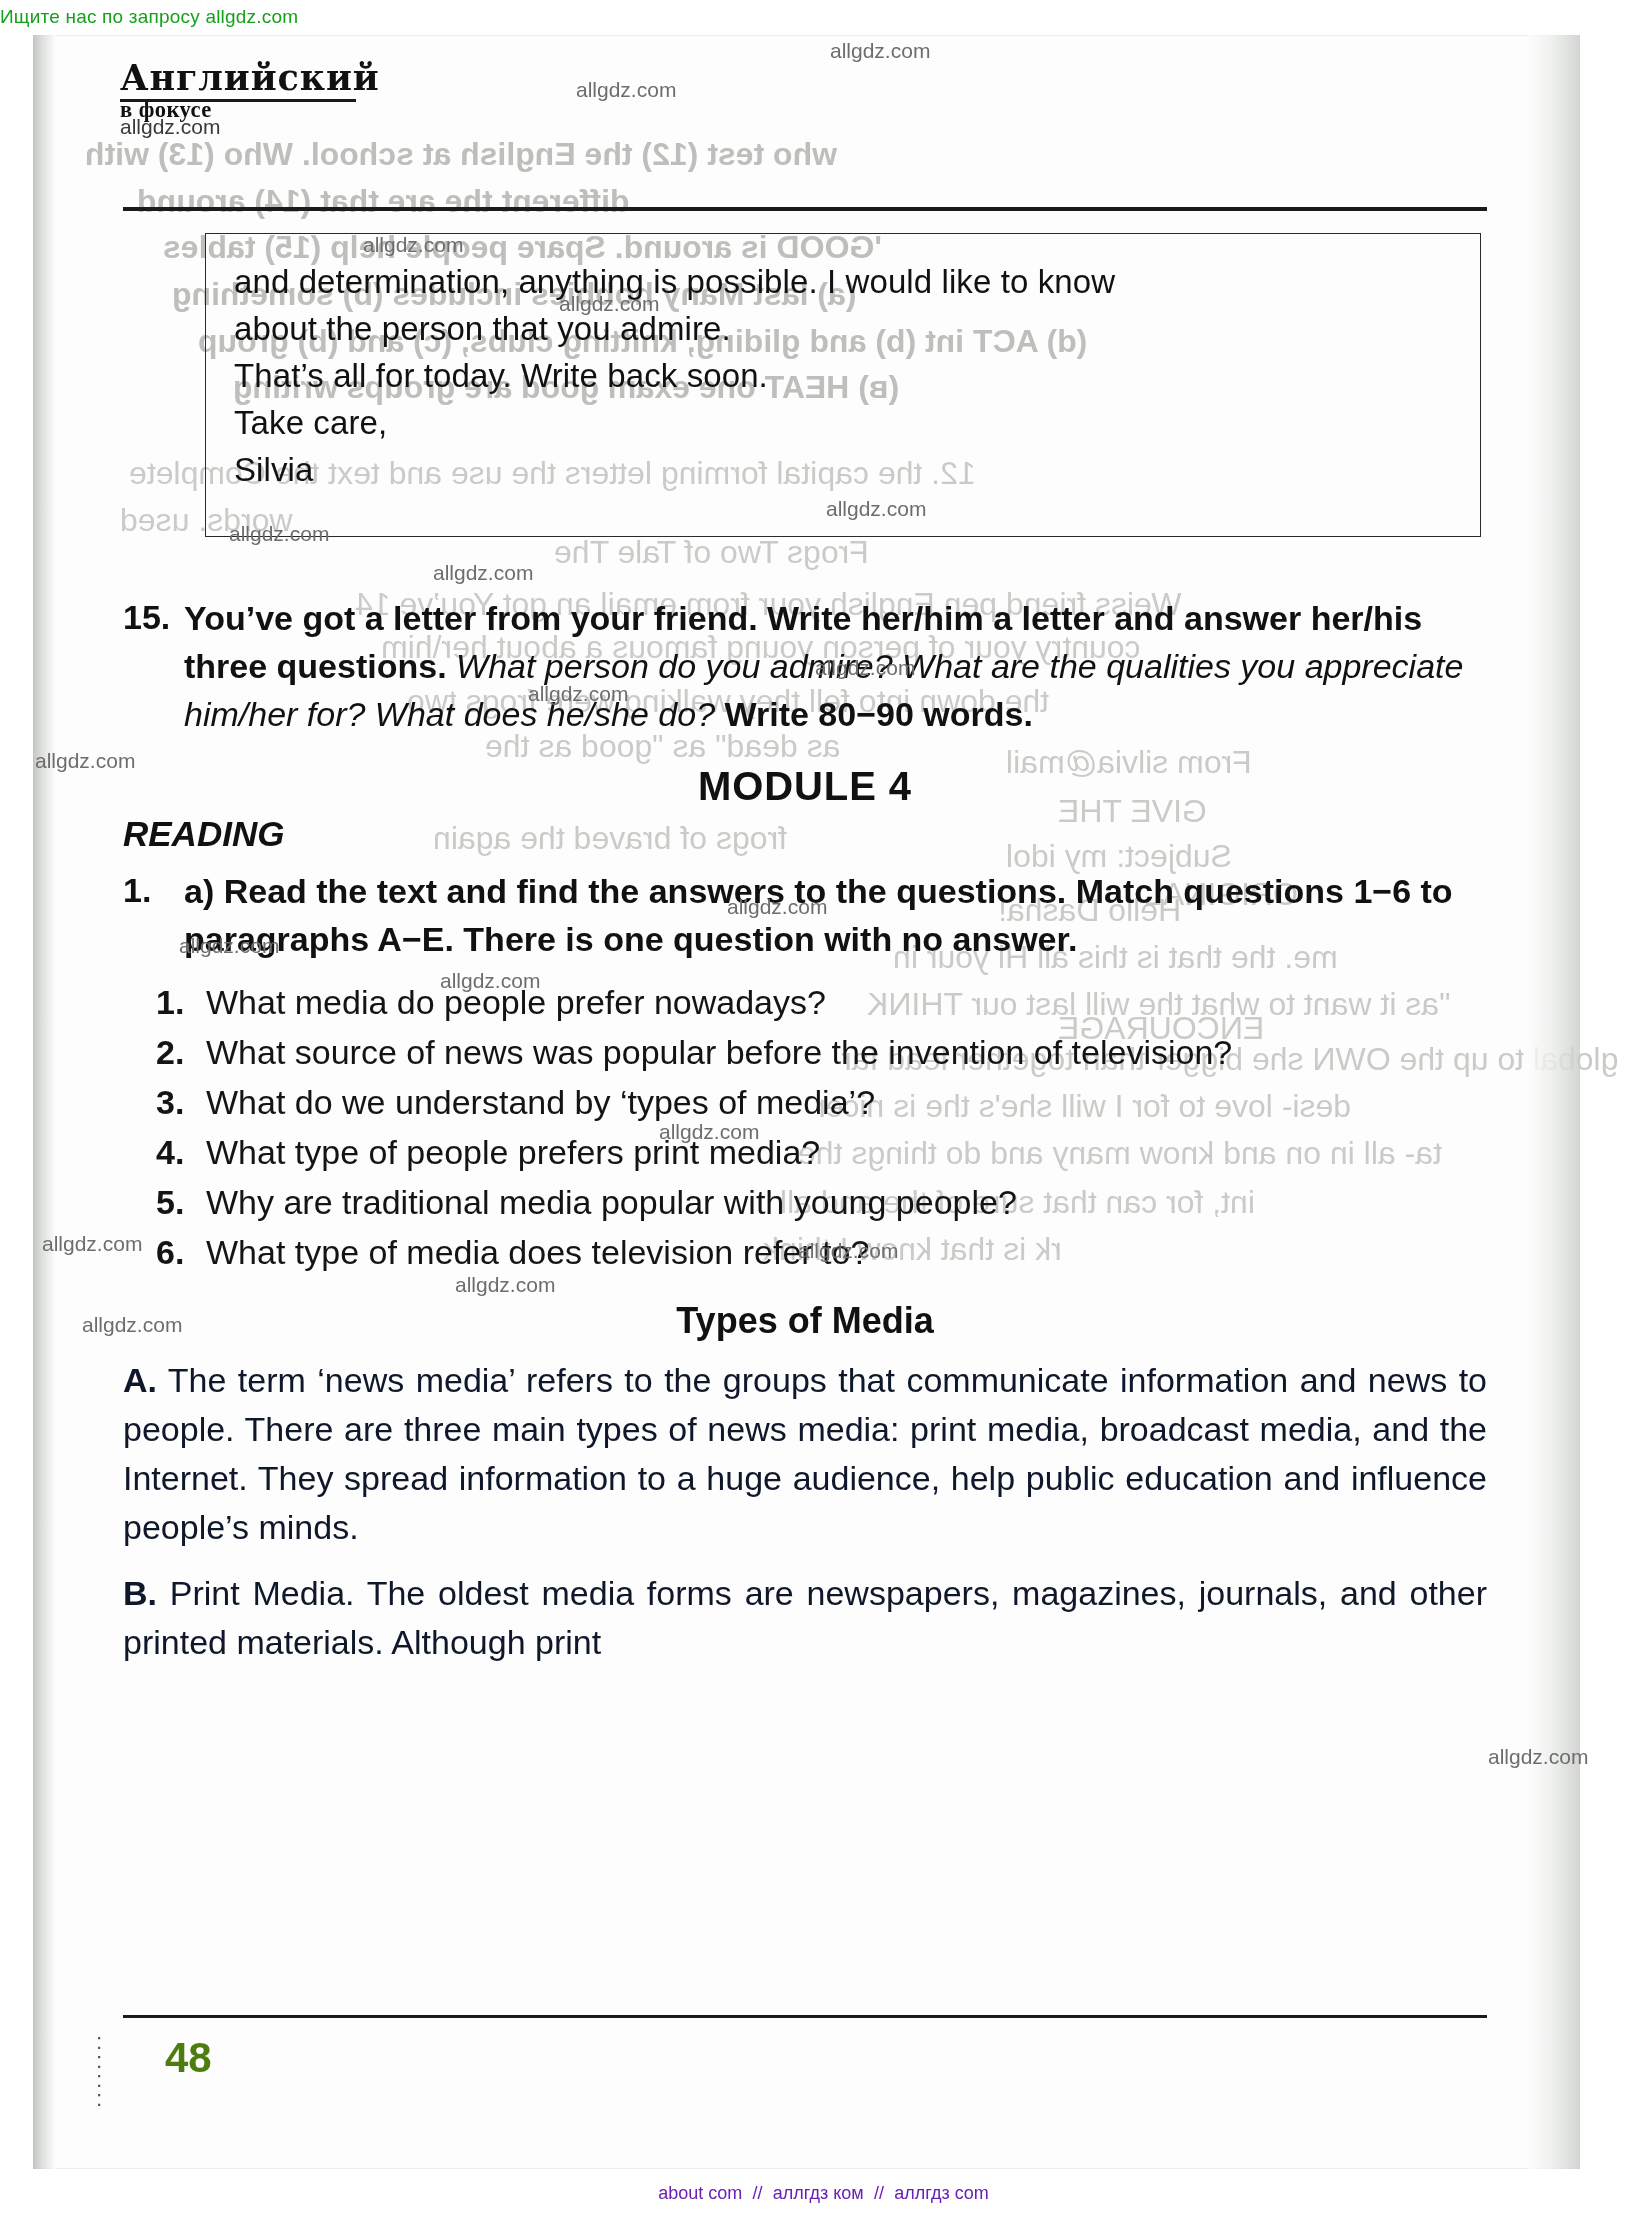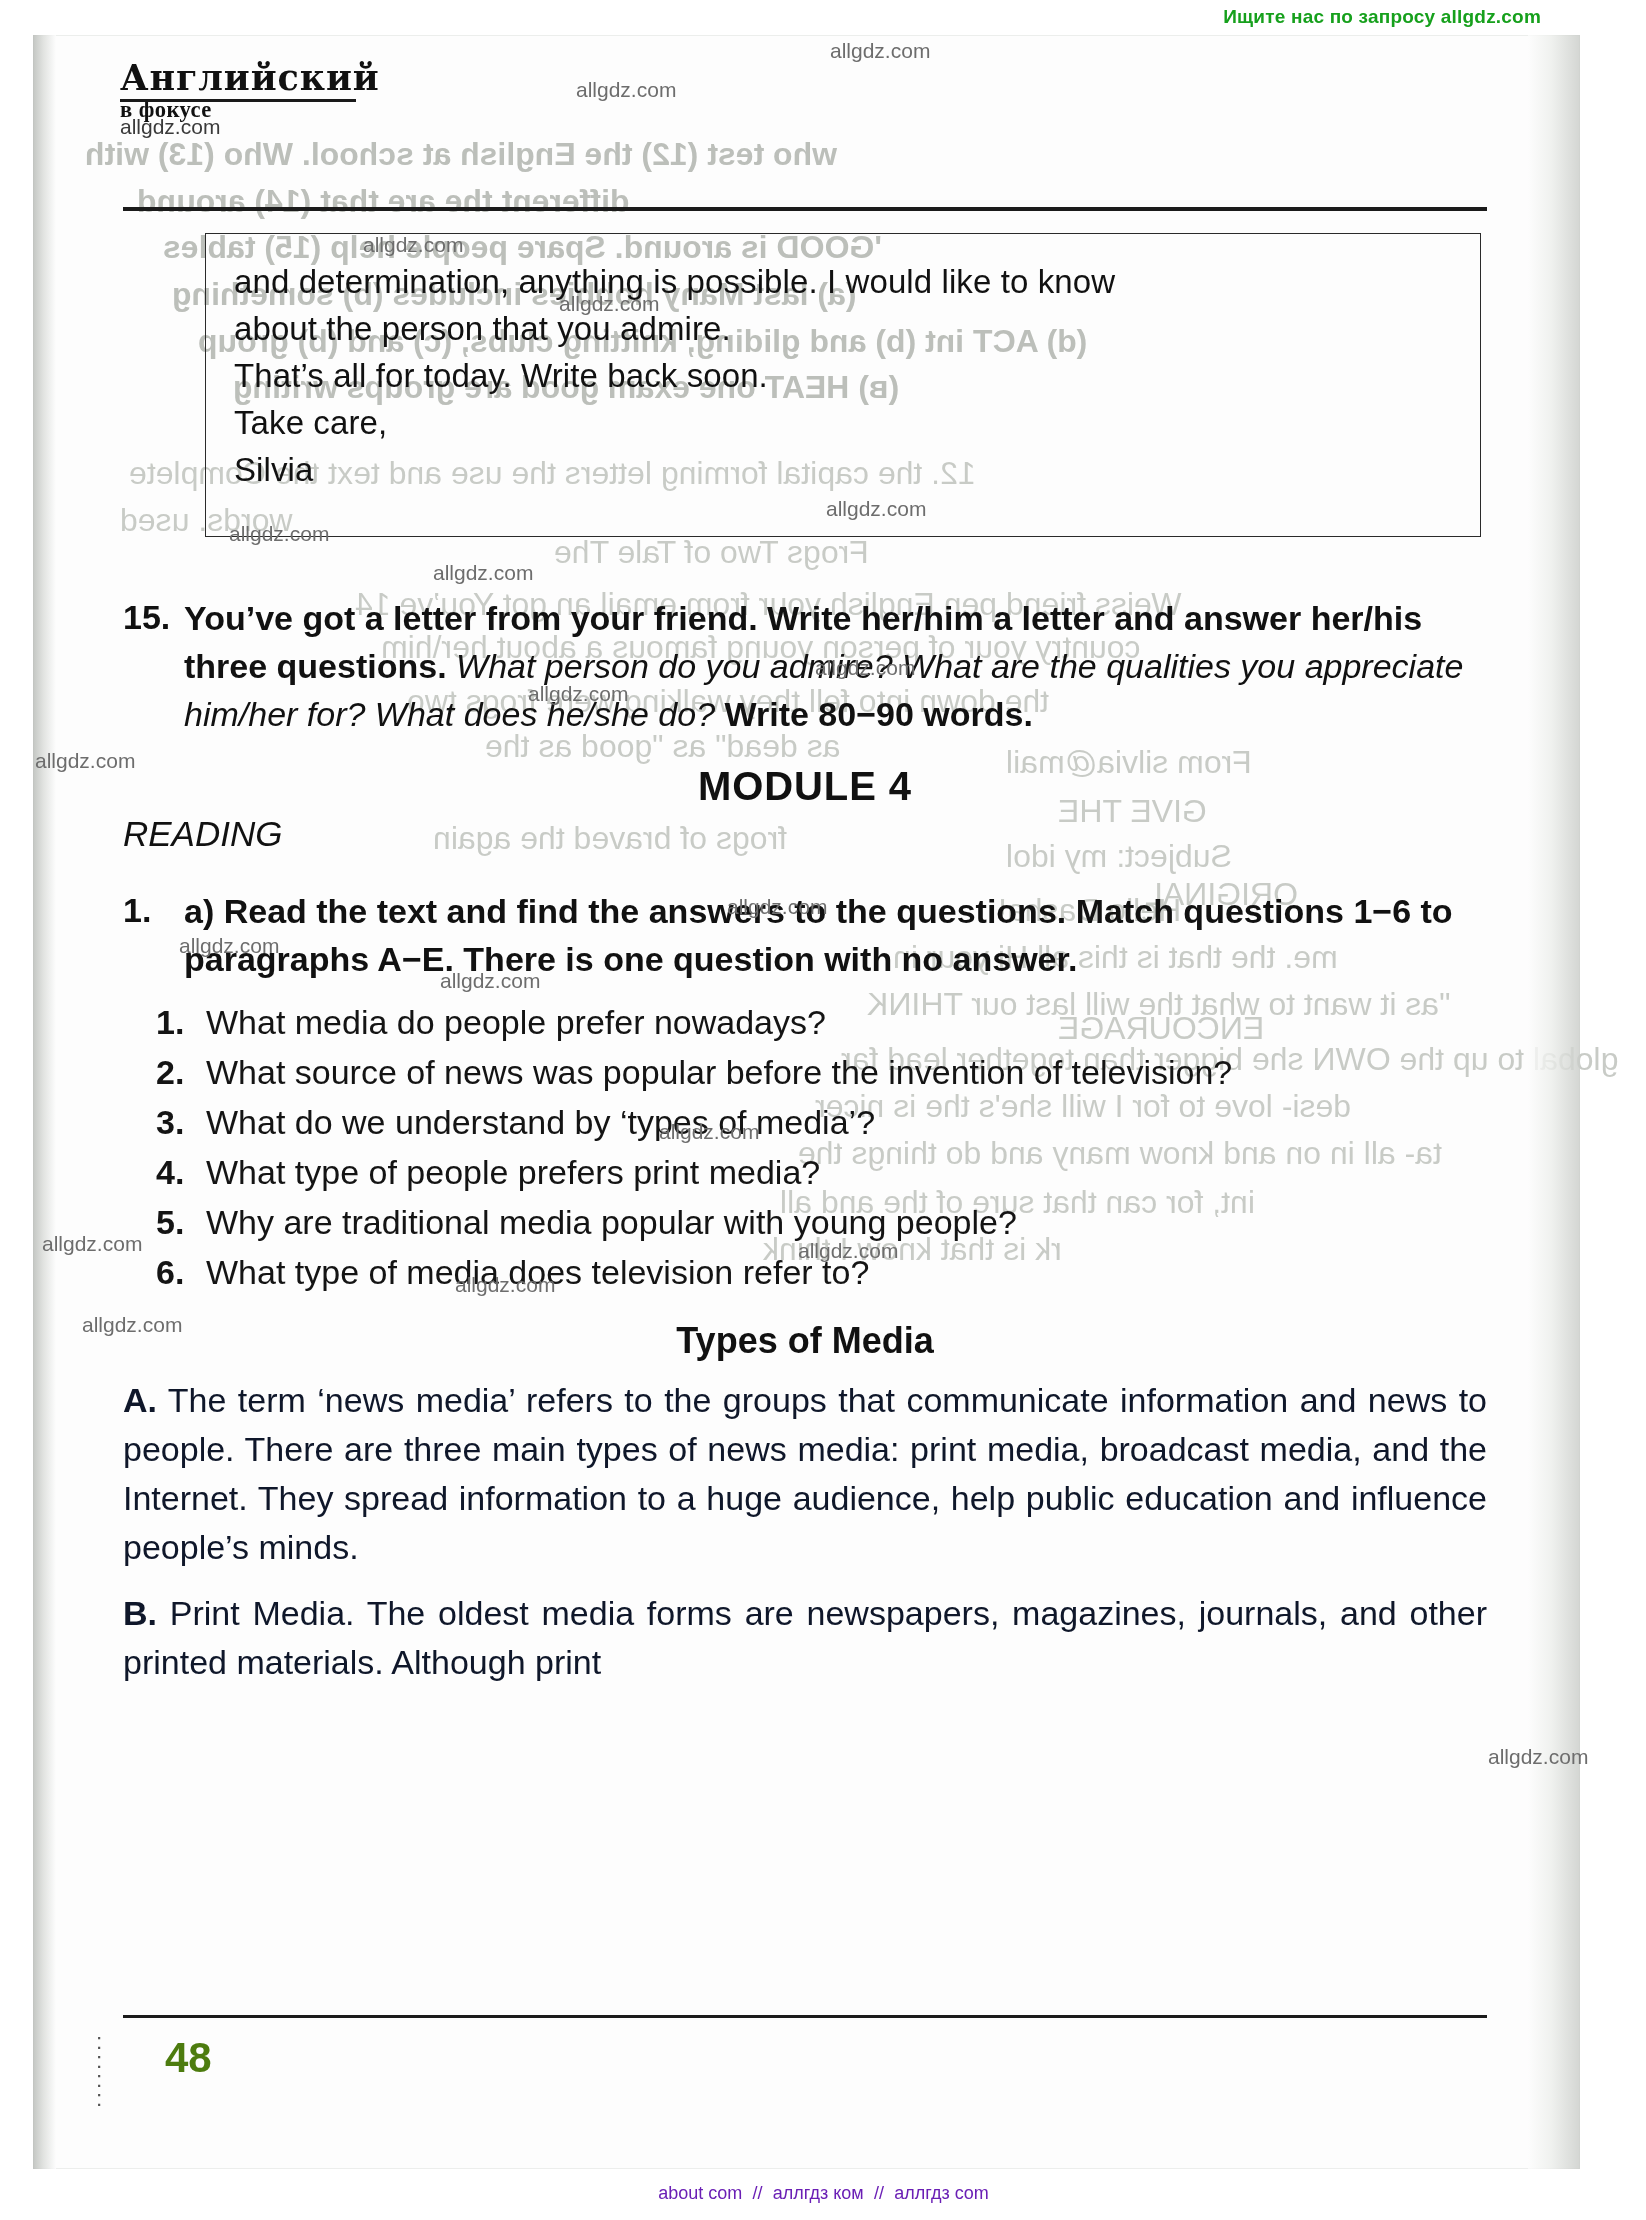--- a/index.html
+++ b/index.html
@@ -20,26 +20,25 @@
     width: 1647px;
     height: 2220px;
   }
 
   
   .top-banner {
     position: absolute;
     left: 0; top: 0;
     width: 1541px;
     height: 33px;
-    text-align: right;
+    text-align: left;
     color: #16a01c;
     font-size: 19px;
     line-height: 33px;
     letter-spacing: 0.2px;
-    font-weight: bold;
   }
 
   
   .sheet {
     position: absolute;
     left: 33px;
     top: 35px;
     width: 1547px;
     height: 2134px;
     background: #fdfdfd;
@@ -155,25 +154,25 @@
 
   .module-title {
     text-align: center;
     font-weight: bold;
     font-size: 40px;
     letter-spacing: 0.9px;
     margin: 26px 0 5.2px 0;
     color: #111;
   }
   .section-label {
-    font-weight: normal;
+    font-weight: bold;
     font-style: italic;
     font-size: 35px;
     color: #111;
-    margin: 0 0 33px 0;
+    margin: 0 0 13px 0;
   }
 
   
   .qlist {
     margin: 5.2px 0 0 0;
     padding: 0;
     list-style: none;
   }
   .qlist li {
     position: relative;

